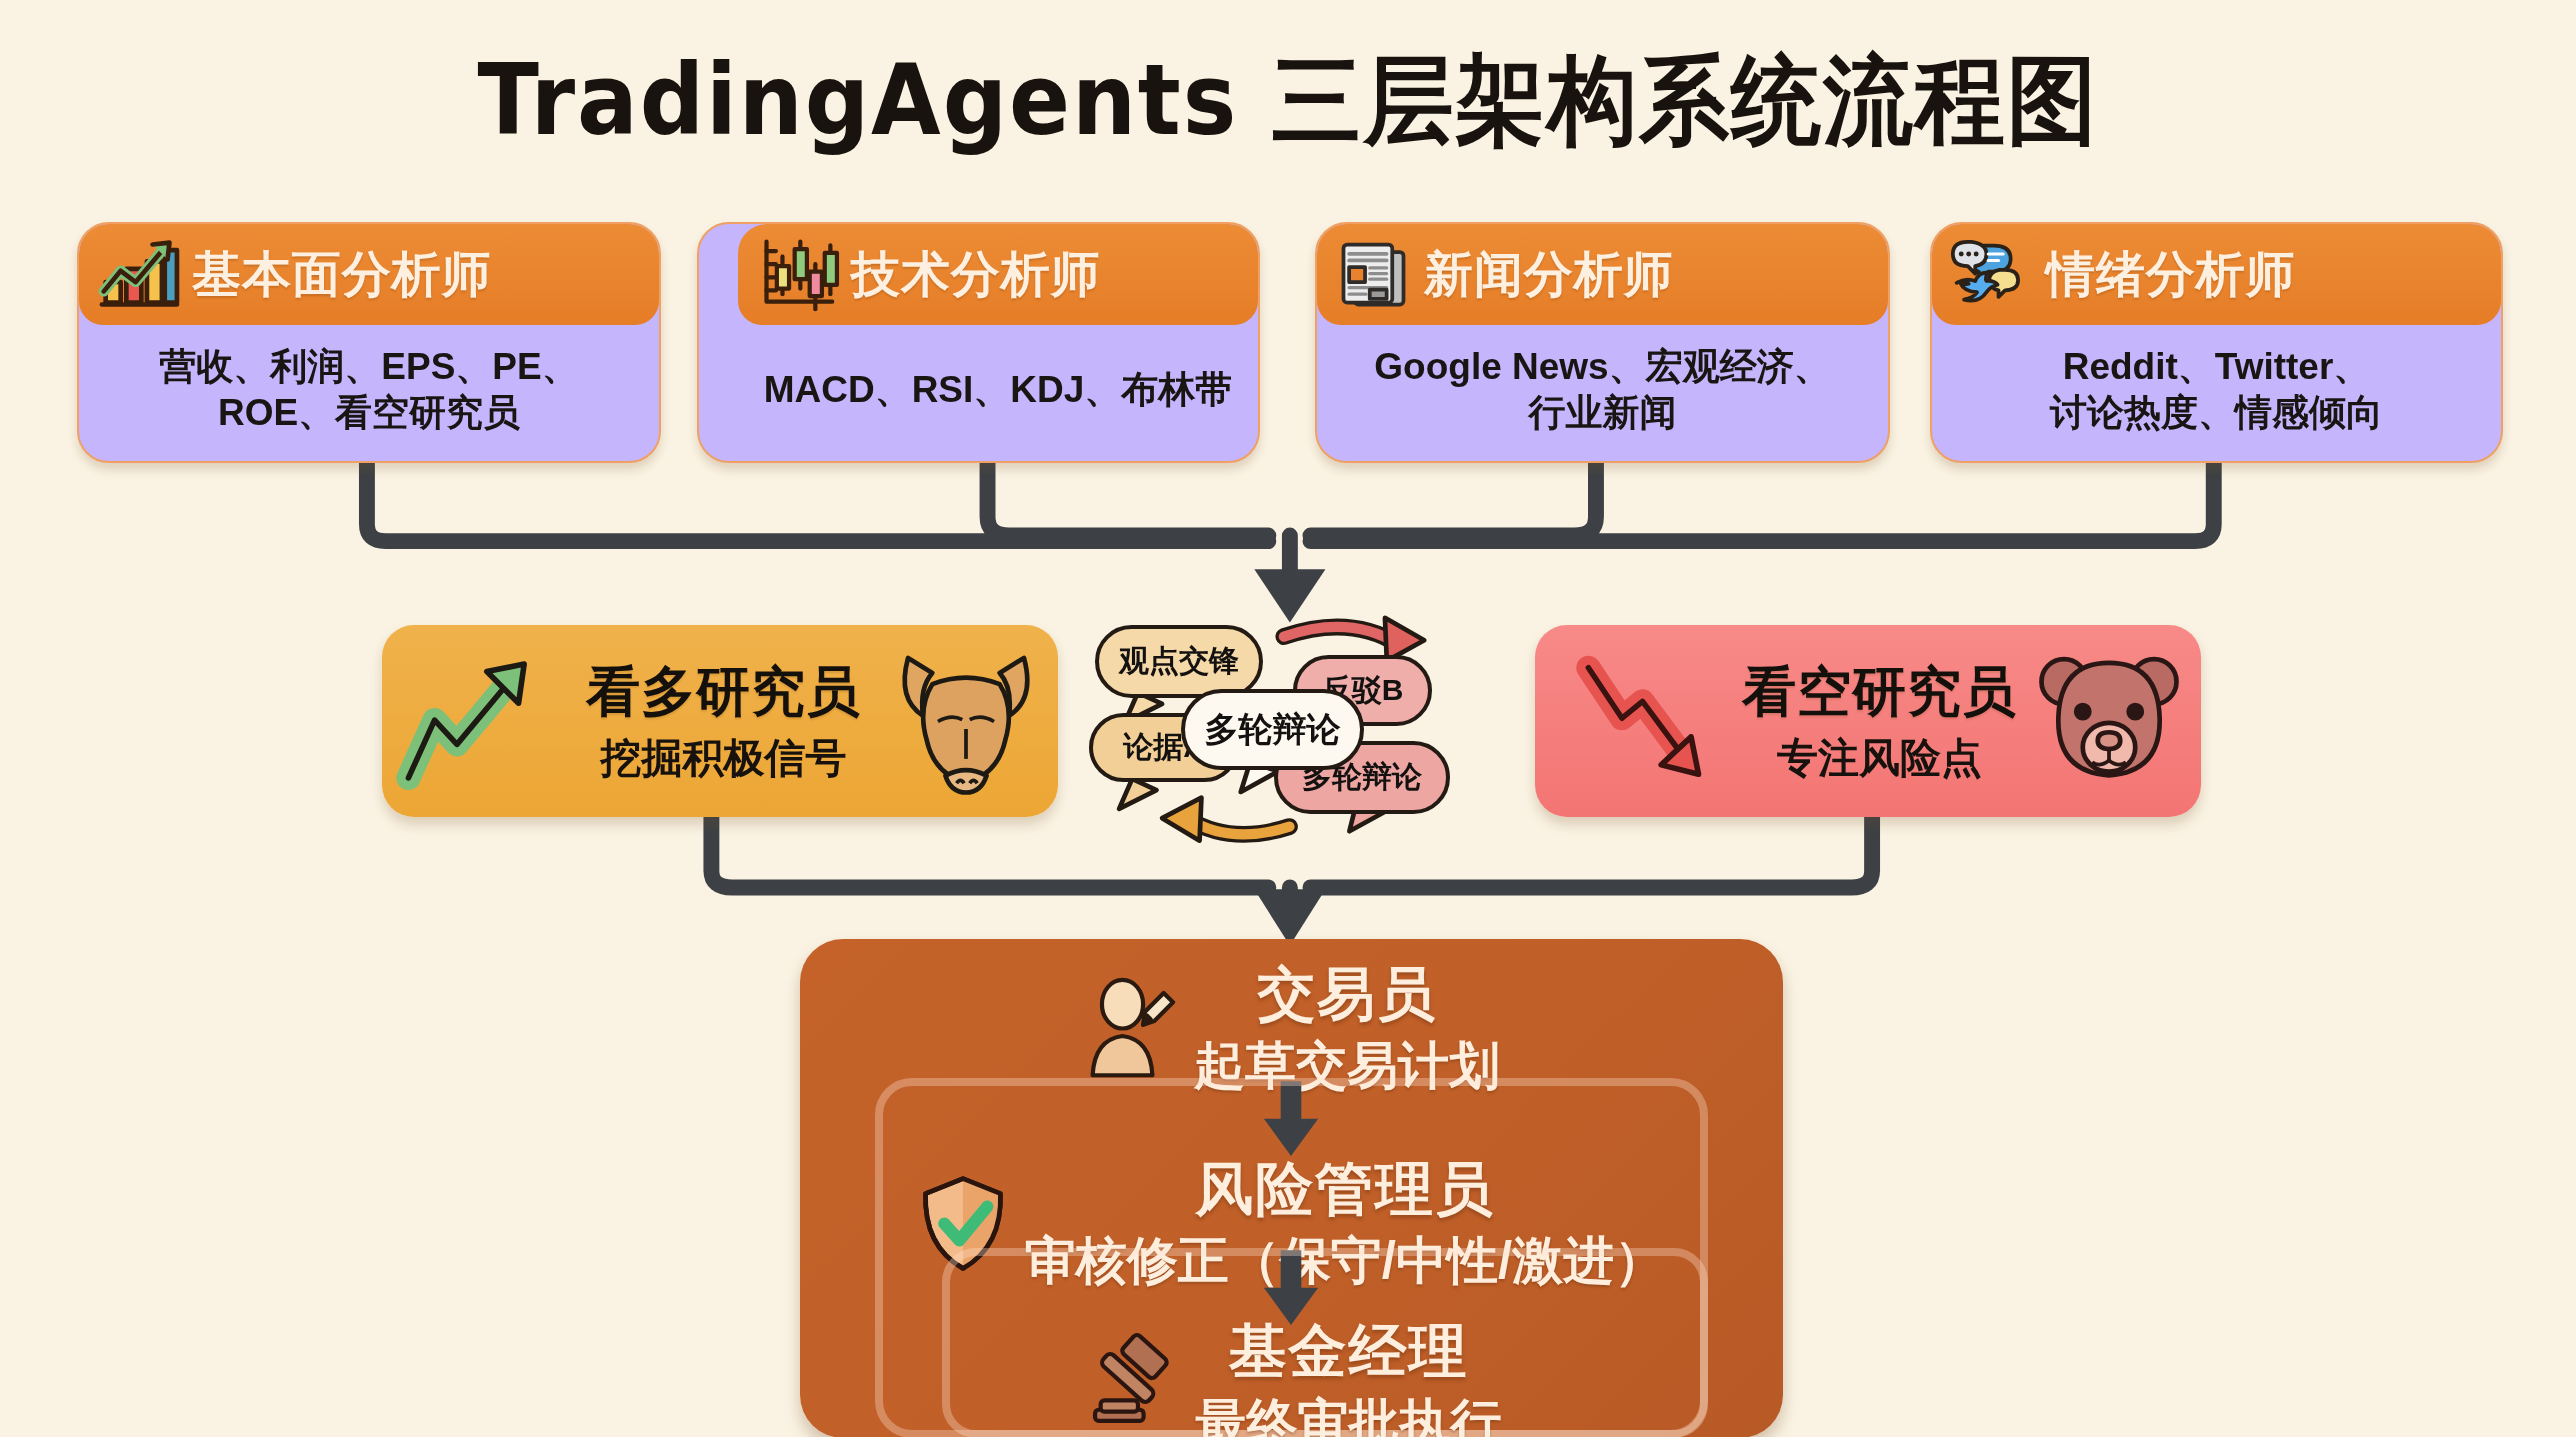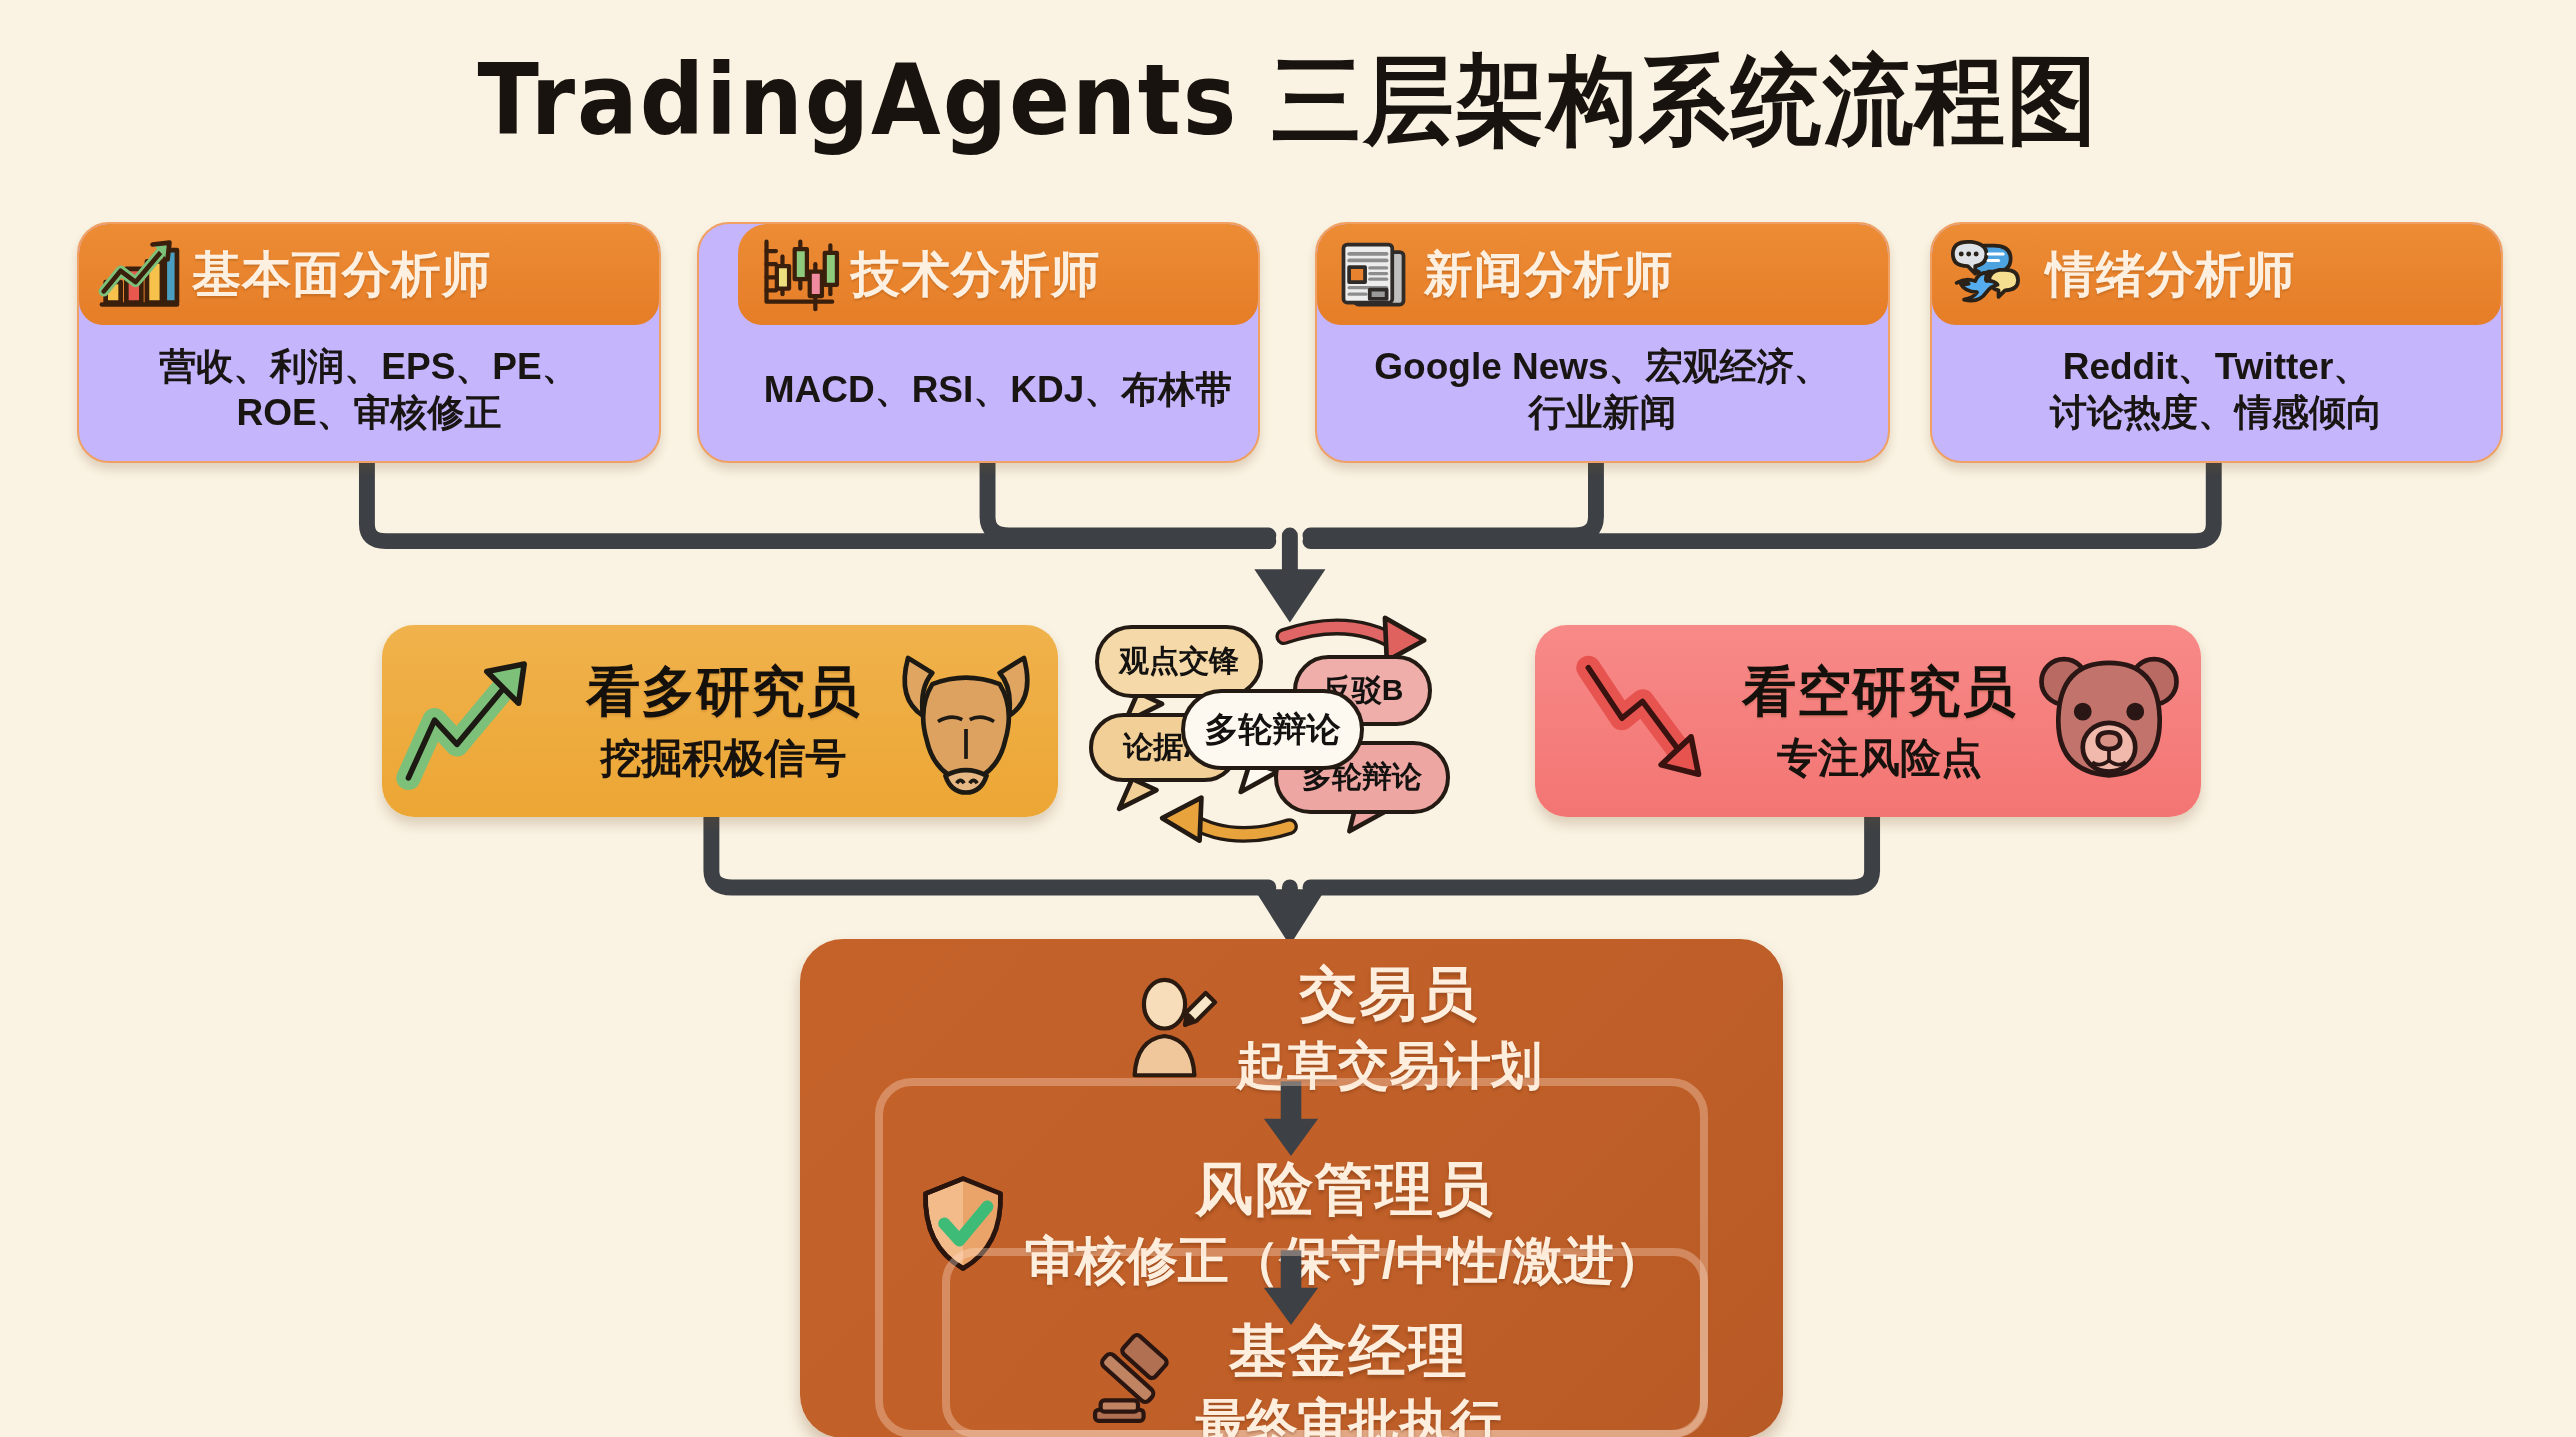--- a/index.html
+++ b/index.html
@@ -178,21 +178,21 @@
             <path d="M6 58 L24 36 L40 48 L72 10" stroke="#7cc07a" stroke-width="11"></path>
             <path d="M6 58 L24 36 L40 48 L72 10"></path>
             <path d="M58 8 L76 6 L74 24" fill="#7cc07a"></path>
             <path d="M4 72 L84 72"></path>
           </g>
         </svg>
       </span>
       <span class="ttl">基本面分析师</span>
     </div>
     <div class="body" style="white-space:pre-line;"><span>营收、利润、EPS、PE、
-ROE、审核修正</span></div>
+ROE、看空研究员</span></div>
   </div>
 
   <div class="acard" style="left:697px;top:222px;width:520px;height:237px;padding-left:39px;">
     <div class="head">
       <span class="ic">
         <svg width="81" height="77" viewBox="0 0 86 82">
           <g stroke="#3a1f0c" stroke-width="4.5" fill="none" stroke-linecap="round" stroke-linejoin="round">
             <path d="M10 6 L10 70 L80 70"></path>
             <path d="M10 16 L20 16 M10 30 L20 30 M10 44 L20 44 M10 58 L20 58"></path>
             <path d="M27 22 L27 62"></path>
@@ -364,21 +364,21 @@
     <div class="bubble" style="left:198px;top:142px;width:176px;height:73px;border-radius:41px;background:#eda6a2;font-size:30px;">
       <span>多轮辩论</span>
     </div>
     <div class="bubble" style="left:105px;top:90px;width:183px;height:81px;border-radius:45px;background:#fdf8f0;font-size:34px;z-index:3;">
       <span>多轮辩论</span>
     </div>
   </div>
 
   <div class="stack" style="left:800px;top:939px;width:983px;height:499px;">
 
-    <div class="stage-row" style="top:17px;left:0;padding-left:42px;">
+    <div class="stage-row" style="top:17px;left:0;">
       <span>
         <svg width="94" height="101" viewBox="0 0 100 108">
           <g stroke="#2a1a10" stroke-width="4.5" stroke-linejoin="round">
             <ellipse cx="42" cy="28" rx="22" ry="26" fill="#f7ddb9"></ellipse>
             <path d="M10 104 q2 -38 32 -42 q30 4 32 42 z" fill="#f0c79b"></path>
             <path d="M66 36 L86 16 L96 26 L76 46 L64 50 Z" fill="#f7e7c8"></path>
             <path d="M64 50 L68 40 L72 44 Z" fill="#2a1a10"></path>
           </g>
         </svg>
       </span>

